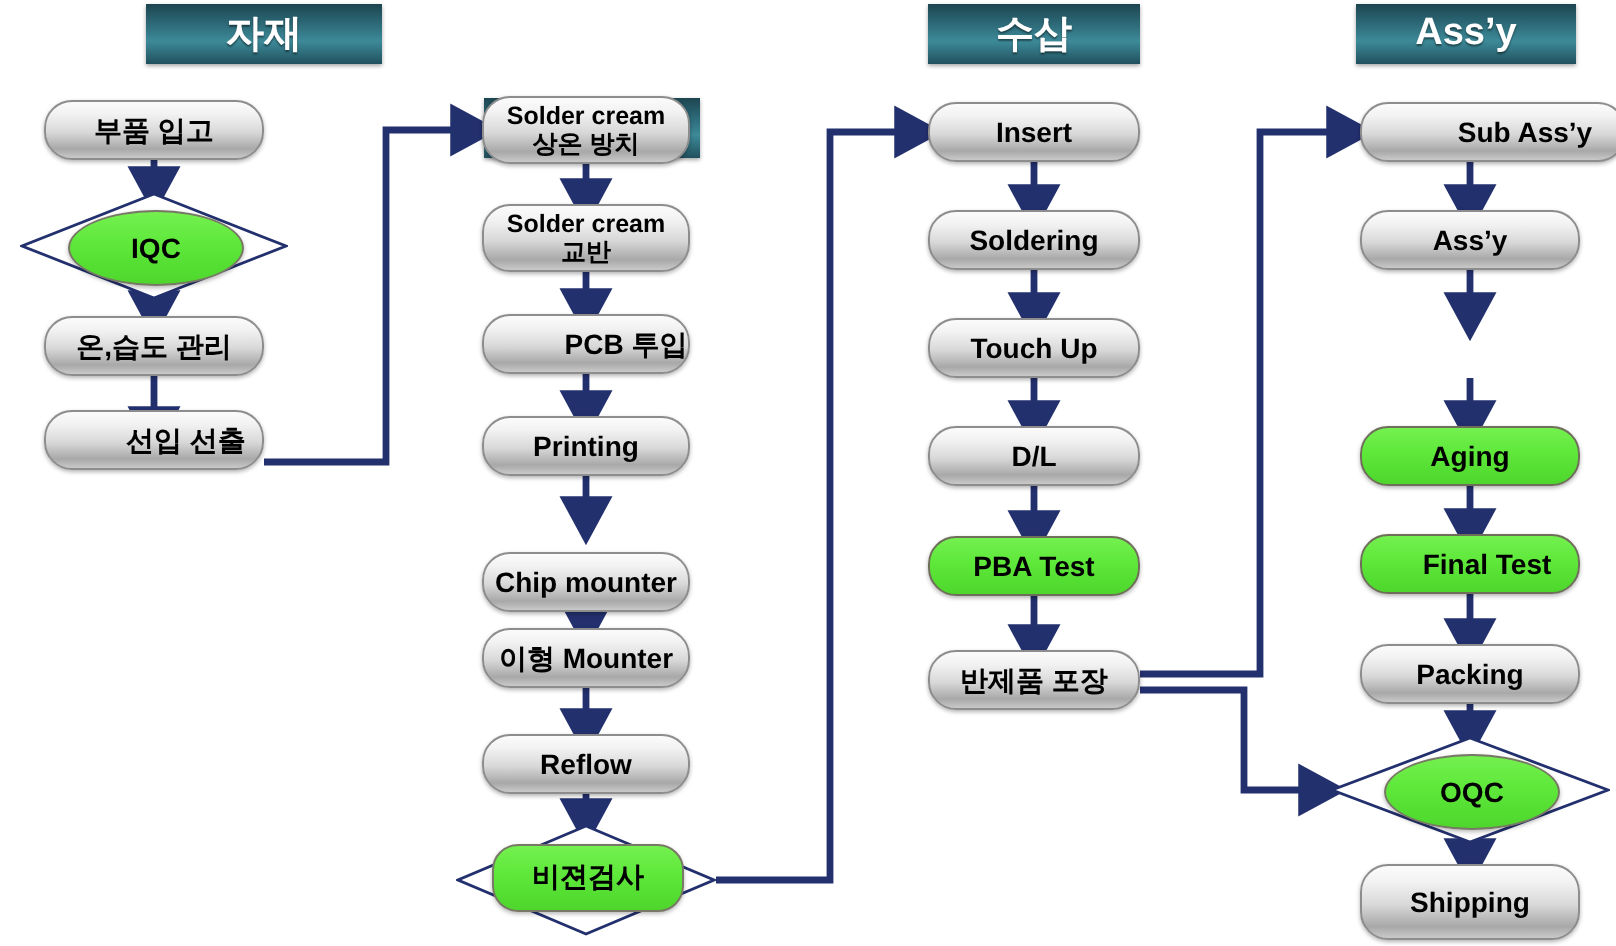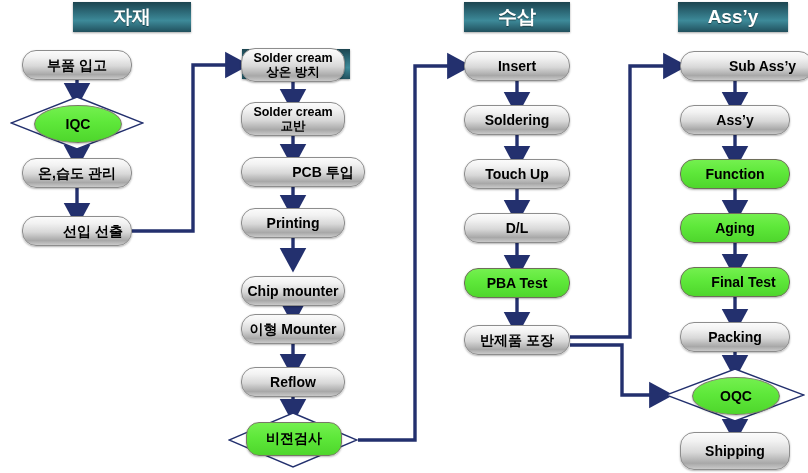--- a/index.html
+++ b/index.html
@@ -159,29 +159,29 @@
 
   <div class="decision" style="left:10px; top:96px; width:134px; height:54px;">
     <svg class="dia" viewBox="0 0 134 54" preserveAspectRatio="none">
       <polygon points="67,1 133,27 67,53 1,27" fill="#ffffff" stroke="#23306e" stroke-width="1.4"></polygon>
     </svg>
     <div class="inner ellipse" style="left:24px; top:9px; width:86px; height:36px;">IQC</div>
   </div>
 
   <div class="node gray" style="left:22px; top:158px; width:110px; height:30px;">온,습도 관리</div>
 
-  <div class="node gray" style="left:22px; top:216px; width:110px; height:30px;padding-left:32px;">선입 선출</div>
+  <div class="node gray" style="left:22px; top:205px; width:110px; height:30px;padding-left:32px;">선입 선출</div>
 
   <div class="node gray" style="left:241px; top:48px; width:104px; height:34px;">
     <span class="two-line">Solder cream<br>상온 방치</span>
   </div>
   <div class="node gray" style="left:241px; top:102px; width:104px; height:34px;">
     <span class="two-line">Solder cream<br>교반</span>
   </div>
-  <div class="node gray" style="left:241px; top:157px; width:124px; height:30px;padding-left:40px;">PCB 투입</div>
+  <div class="node gray" style="left:241px; top:157px; width:104px; height:30px;padding-left:40px;">PCB 투입</div>
   <div class="node gray" style="left:241px; top:208px; width:104px; height:30px;">Printing</div>
   <div class="node gray" style="left:241px; top:261px; width:104px; height:30px;margin-top:15px;">Chip mounter</div>
   <div class="node gray" style="left:241px; top:314px; width:104px; height:30px;">이형 Mounter</div>
   <div class="node gray" style="left:241px; top:367px; width:104px; height:30px;">Reflow</div>
 
   <div class="decision" style="left:228px; top:412px; width:130px; height:56px;">
     <svg class="dia" viewBox="0 0 130 56" preserveAspectRatio="none">
       <polygon points="65,1 129,28 65,55 1,28" fill="#ffffff" stroke="#23306e" stroke-width="1.4"></polygon>
     </svg>
     <div class="inner rrect" style="left:18px; top:10px; width:94px; height:32px;">비젼검사</div>
@@ -189,21 +189,20 @@
 
   <div class="node gray" style="left:464px; top:51px; width:106px; height:30px;">Insert</div>
   <div class="node gray" style="left:464px; top:105px; width:106px; height:30px;">Soldering</div>
   <div class="node gray" style="left:464px; top:213px; width:106px; height:30px;">D/L</div>
   <div class="node gray" style="left:464px; top:159px; width:106px; height:30px;">Touch Up</div>
   <div class="node green" style="left:464px; top:268px; width:106px; height:30px;">PBA Test</div>
   <div class="node gray" style="left:464px; top:325px; width:106px; height:30px;">반제품 포장</div>
 
   <div class="node gray" style="left:680px; top:51px; width:133px; height:30px;padding-left:32px;">Sub Ass’y</div>
   <div class="node gray" style="left:680px; top:105px; width:110px; height:30px;">Ass’y</div>
-  <div class="node green" style="left:680px; top:159px; width:110px; height:30px;">Function</div>
   <div class="node green" style="left:680px; top:213px; width:110px; height:30px;">Aging</div>
   <div class="node green" style="left:680px; top:267px; width:110px; height:30px;padding-left:17px;">Final Test</div>
   <div class="node gray" style="left:680px; top:322px; width:110px; height:30px;">Packing</div>
 
   <div class="decision" style="left:665px; top:368px; width:140px; height:54px;">
     <svg class="dia" viewBox="0 0 140 54" preserveAspectRatio="none">
       <polygon points="70,1 139,27 70,53 1,27" fill="#ffffff" stroke="#23306e" stroke-width="1.4"></polygon>
     </svg>
     <div class="inner ellipse" style="left:27px; top:9px; width:86px; height:36px;">OQC</div>
   </div>

